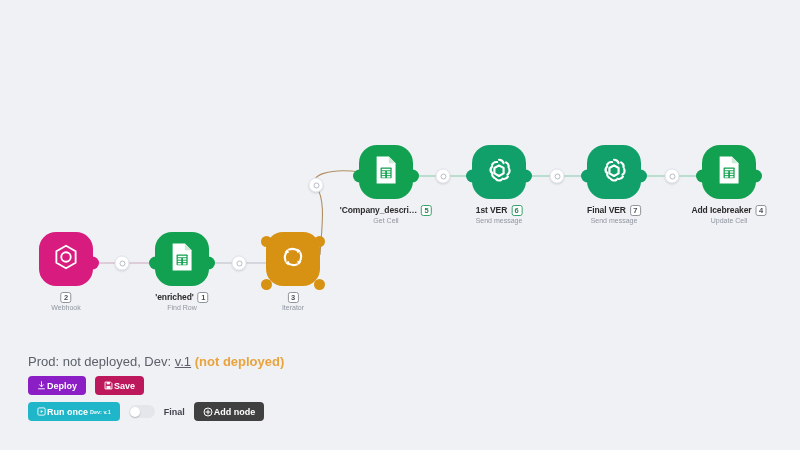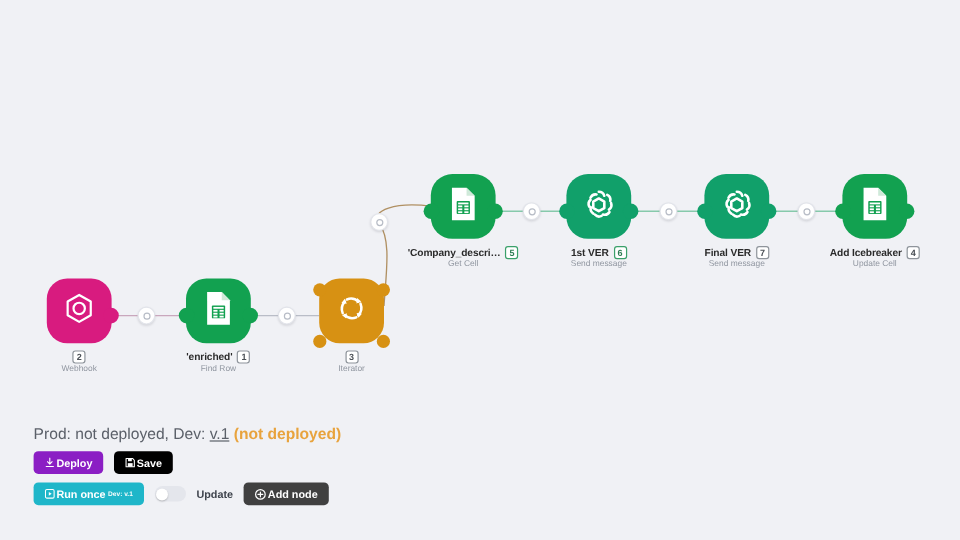--- a/index.html
+++ b/index.html
@@ -134,21 +134,21 @@
     border: none;
     color: #fff;
     font-family: "Liberation Sans", sans-serif;
     font-size: 9px;
     font-weight: bold;
     cursor: pointer;
     white-space: nowrap;
   }
   .btn svg { display: block; }
   .btn-deploy  { background: #8b1ec4; }
-  .btn-save    { background: #000000; }
+  .btn-save    { background: #be185d; }
   .btn-runonce { background: #1fb6c9; }
   .btn-addnode { background: #404040; }
   .btn sup {
     font-size: 5.5px;
     font-weight: bold;
     margin-left: 1px;
     vertical-align: super;
     opacity: .95;
   }
   .toggle {
@@ -441,21 +441,21 @@
             <path d="M4.9 3.9 L8.1 6 L4.9 8.1 Z" fill="#fff"></path>
           </svg>
         </span>
         <span>Run once</span>
         <sup>Dev: v.1</sup>
       </button>
 
       <div class="toggle">
         <span class="knob"></span>
       </div>
-      <span class="active-label">Update</span>
+      <span class="active-label">Final</span>
 
       <button class="btn btn-addnode">
         <span>
           <svg width="10" height="10" viewBox="0 0 12 12">
             <circle cx="6" cy="6" r="4.8" fill="none" stroke="#fff" stroke-width="1.2"></circle>
             <path d="M6 3.6 V8.4 M3.6 6 H8.4" stroke="#fff" stroke-width="1.2" stroke-linecap="round"></path>
           </svg>
         </span>
         <span>Add node</span>
       </button>

